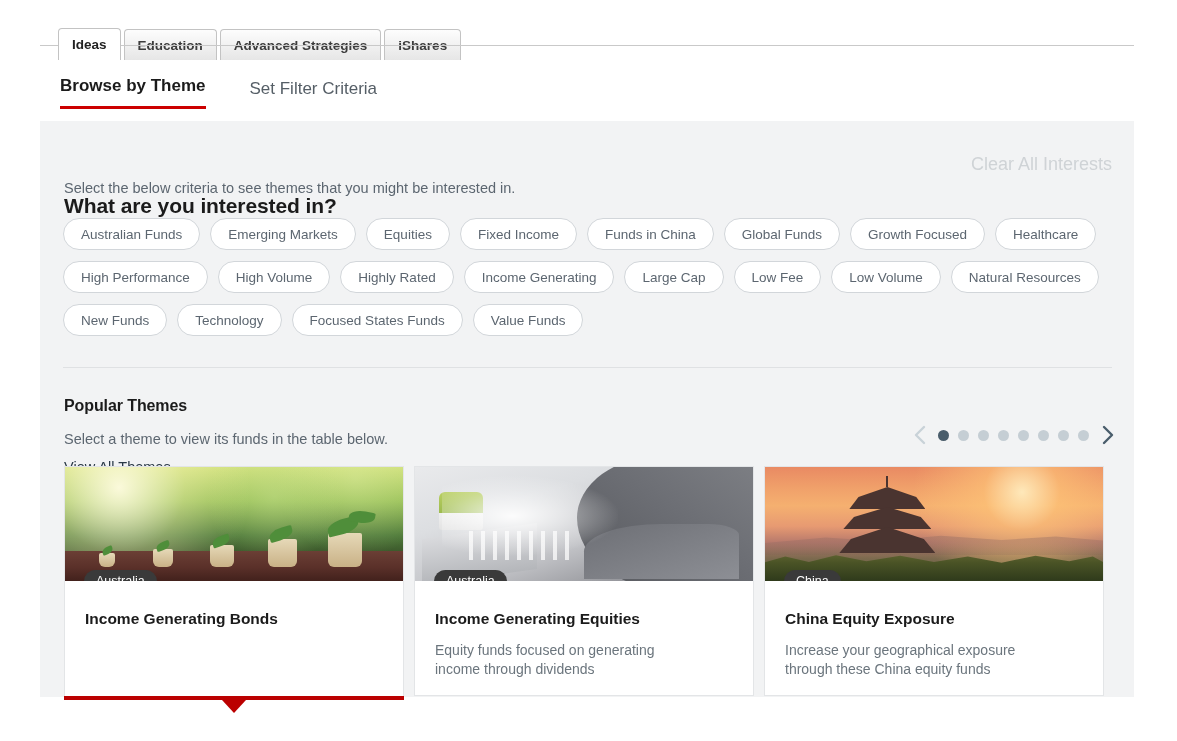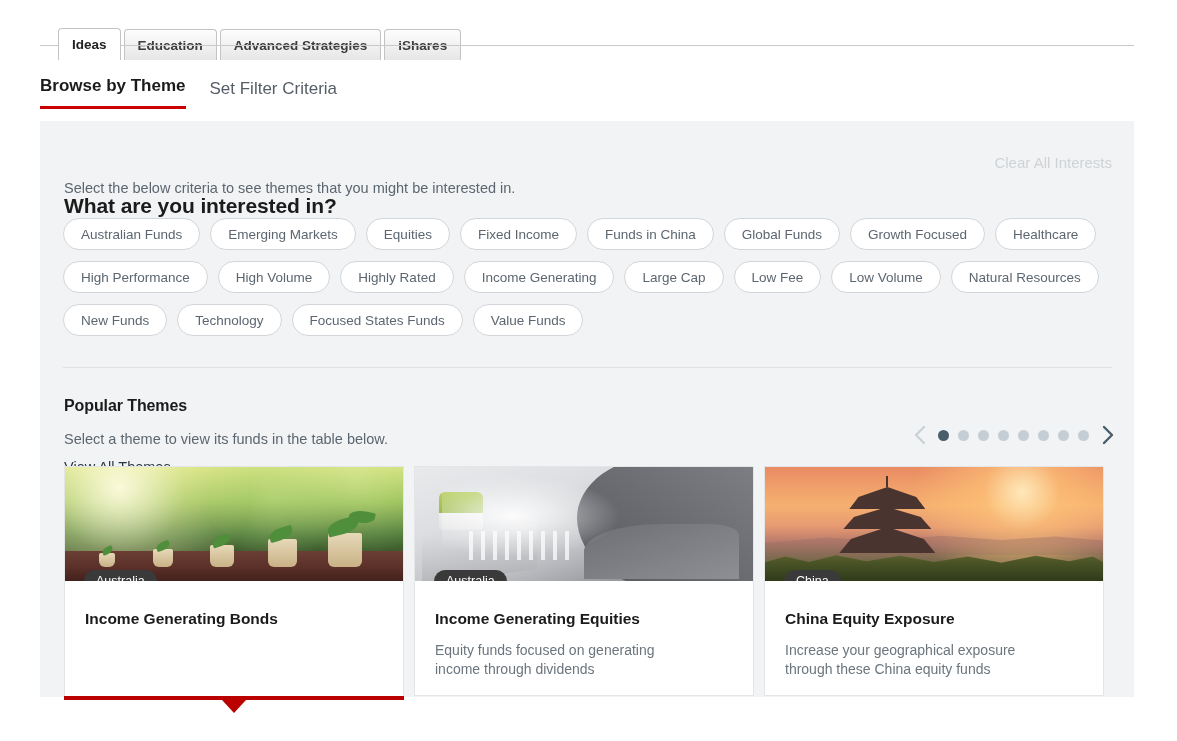--- a/index.html
+++ b/index.html
@@ -41,21 +41,21 @@
     height: 32px;
   }
 
   
   .subtabs {
     position: absolute; left: 40px; top: 76px;
     display: flex; align-items: flex-end; gap: 24px;
   }
   .subtab {
     font-size: 17px; color: #555e66; cursor: pointer;
-    padding-bottom: 10px; white-space: nowrap;
+    padding-bottom: 10px; white-space: nowrap; margin-left: 20px;
   }
   .subtab.active {
     color: #1b1b1b; font-weight: bold;
     border-bottom: 3px solid #cc0000;
   }
 
   
   .panel {
     position: absolute; left: 40px; top: 121px;
     width: 1094px; height: 576px;
@@ -69,21 +69,21 @@
     font-size: 21px; font-weight: bold; color: #1b1b1b;
     letter-spacing: -0.1px;
     margin-top: 45px;
   }
   .interests-sub {
     position: absolute; left: 24px; top: 59px;
     font-size: 14.5px; color: #5c6670;
   }
   .clear-all {
     position: absolute; right: 22px; top: 33px;
-    font-size: 15px; color: #cfd3d6; cursor: default;
+    font-size: 18px; color: #cfd3d6; cursor: default;
     white-space: nowrap;
   }
 
   .chips {
     position: absolute; left: 23px; top: 97px; right: 22px;
     display: flex; flex-wrap: wrap; gap: 11px 10px;
   }
   .chip {
     height: 32px; padding: 0 17px;
     display: inline-flex; align-items: center; justify-content: center;

